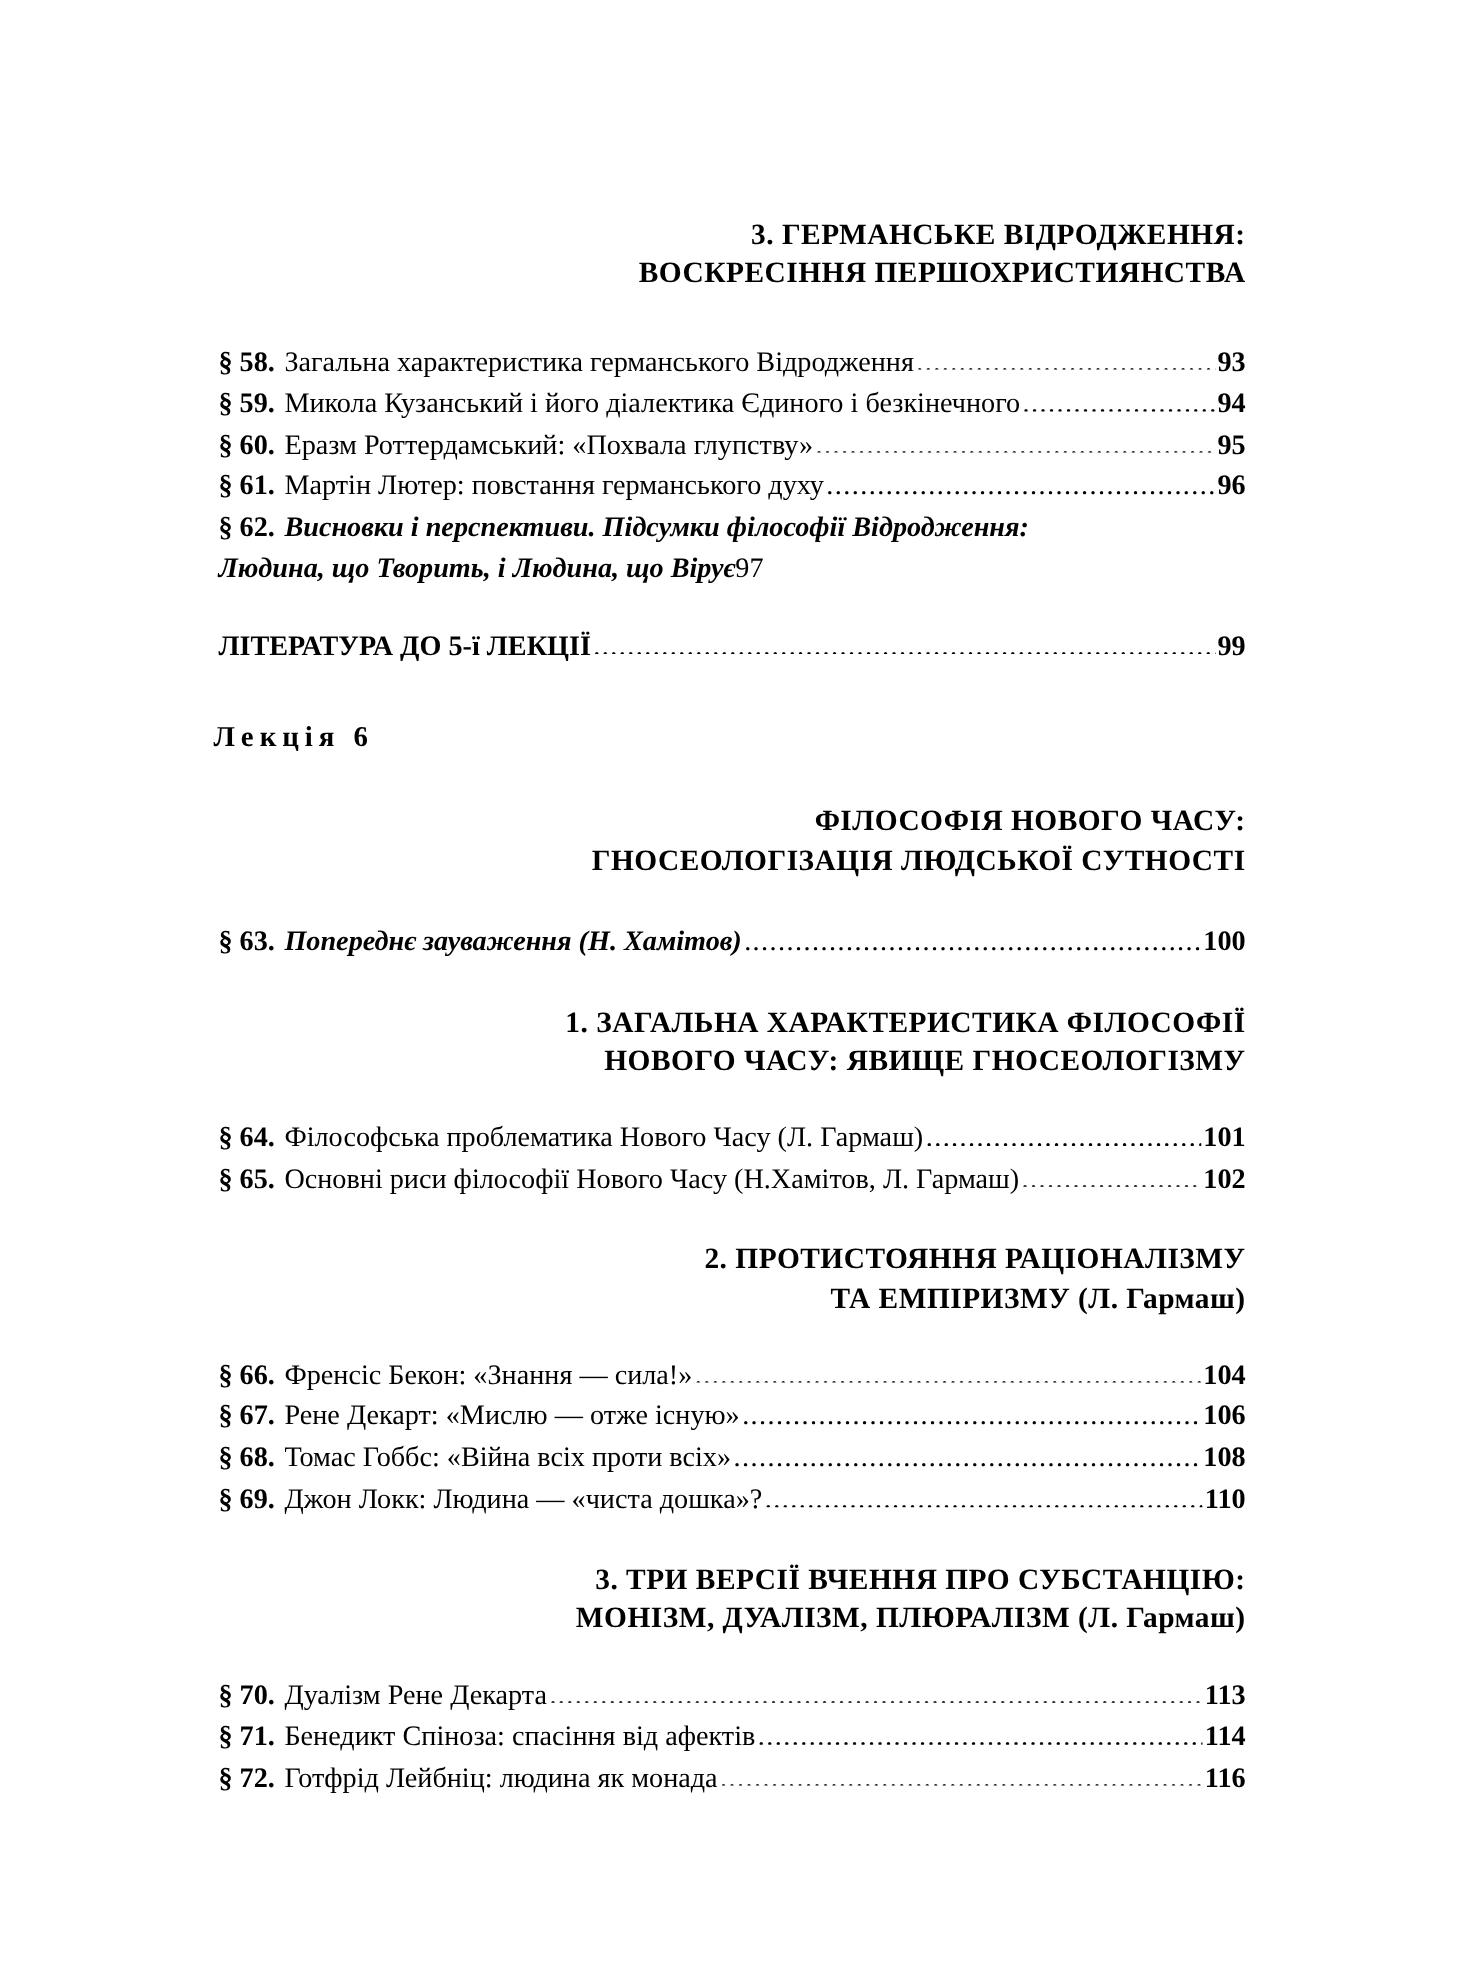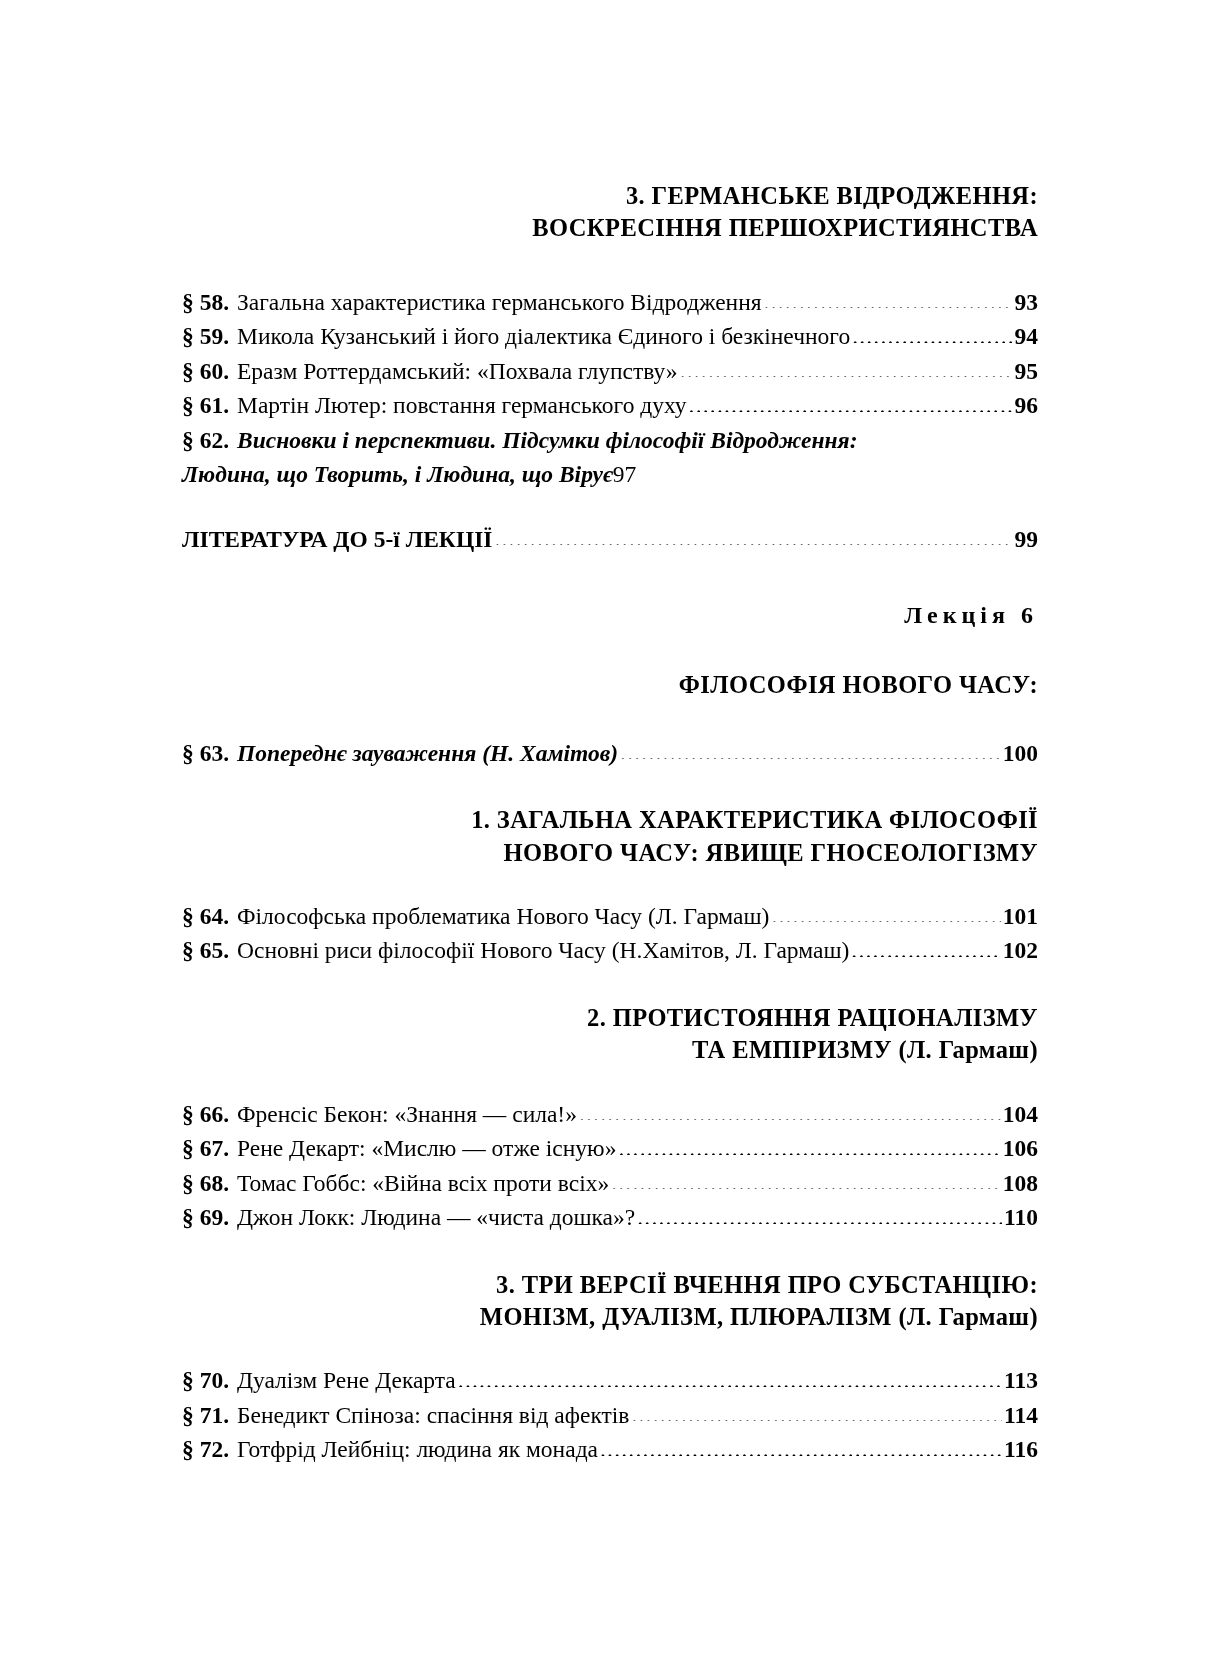--- a/index.html
+++ b/index.html
@@ -93,21 +93,21 @@
   .toc-wrap .first-line .t { font-weight: bold; font-style: italic; }
   .toc-wrap .second-line {
     display: flex;
     align-items: center;
     white-space: nowrap;
   }
   .toc-wrap .second-line .t { font-weight: bold; font-style: italic; }
 
   
   .lecture-label {
-    text-align: right;
+    text-align: left;
     font-weight: bold;
     font-size: 24px;
     letter-spacing: 5px;
     margin: 0;
   }
   .sp-30 { height: 30px; }
   .sp-34 { height: 34px; }
   .sp-40 { height: 40px; }
   .sp-46 { height: 46px; }
   .block-left-2 { padding-left: 4px; }
@@ -177,20 +177,21 @@
     </div>
 
     <div class="sp-46"></div>
 
     <div class="lecture-label">Лекція 6</div>
 
     <div class="sp-40"></div>
 
     <div class="sec-head">
       <span class="l2">ФІЛОСОФІЯ НОВОГО ЧАСУ:</span>
+      <span class="l2">ГНОСЕОЛОГІЗАЦІЯ ЛЮДСЬКОЇ СУТНОСТІ</span>
     </div>
 
     <div class="sp-34"></div>
 
     <div class="toc-list block-left-2">
       <div class="toc-row italic-bold">
         <span class="num">§ 63.</span>
         <span class="title">Попереднє зауваження (Н. Хамітов)</span>
         <span class="leader"></span>
         <span class="pg">100</span>

